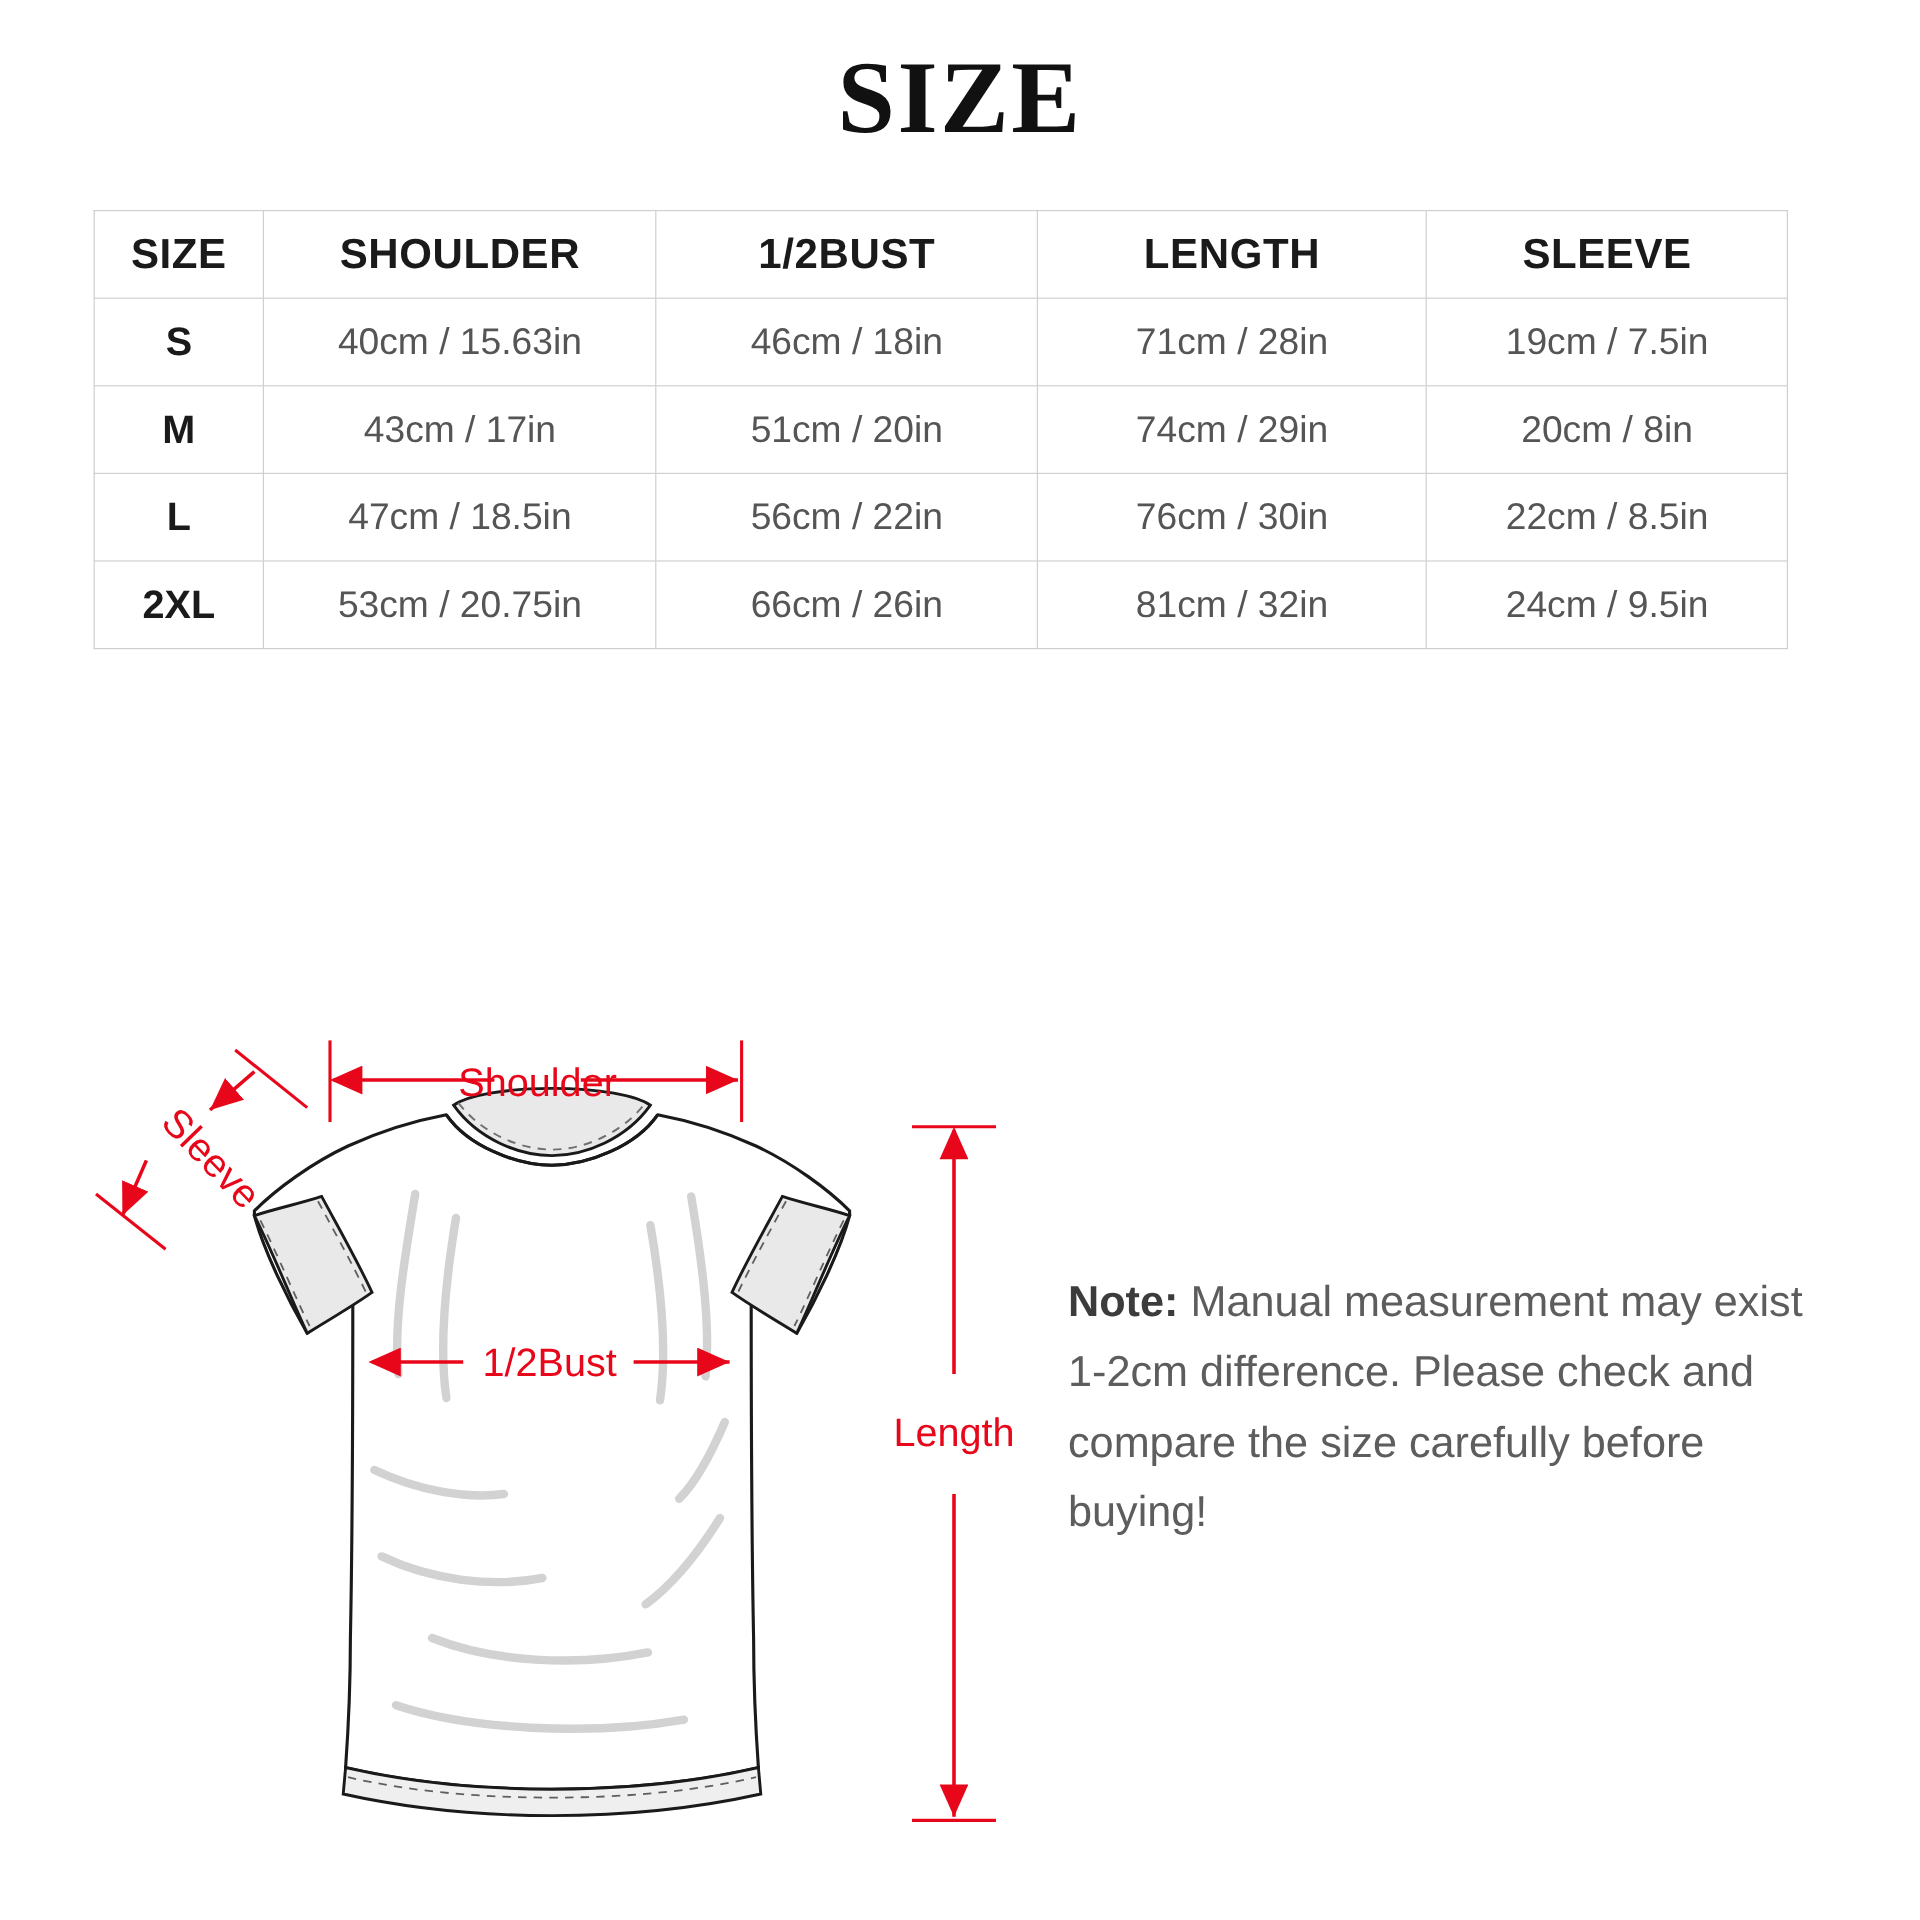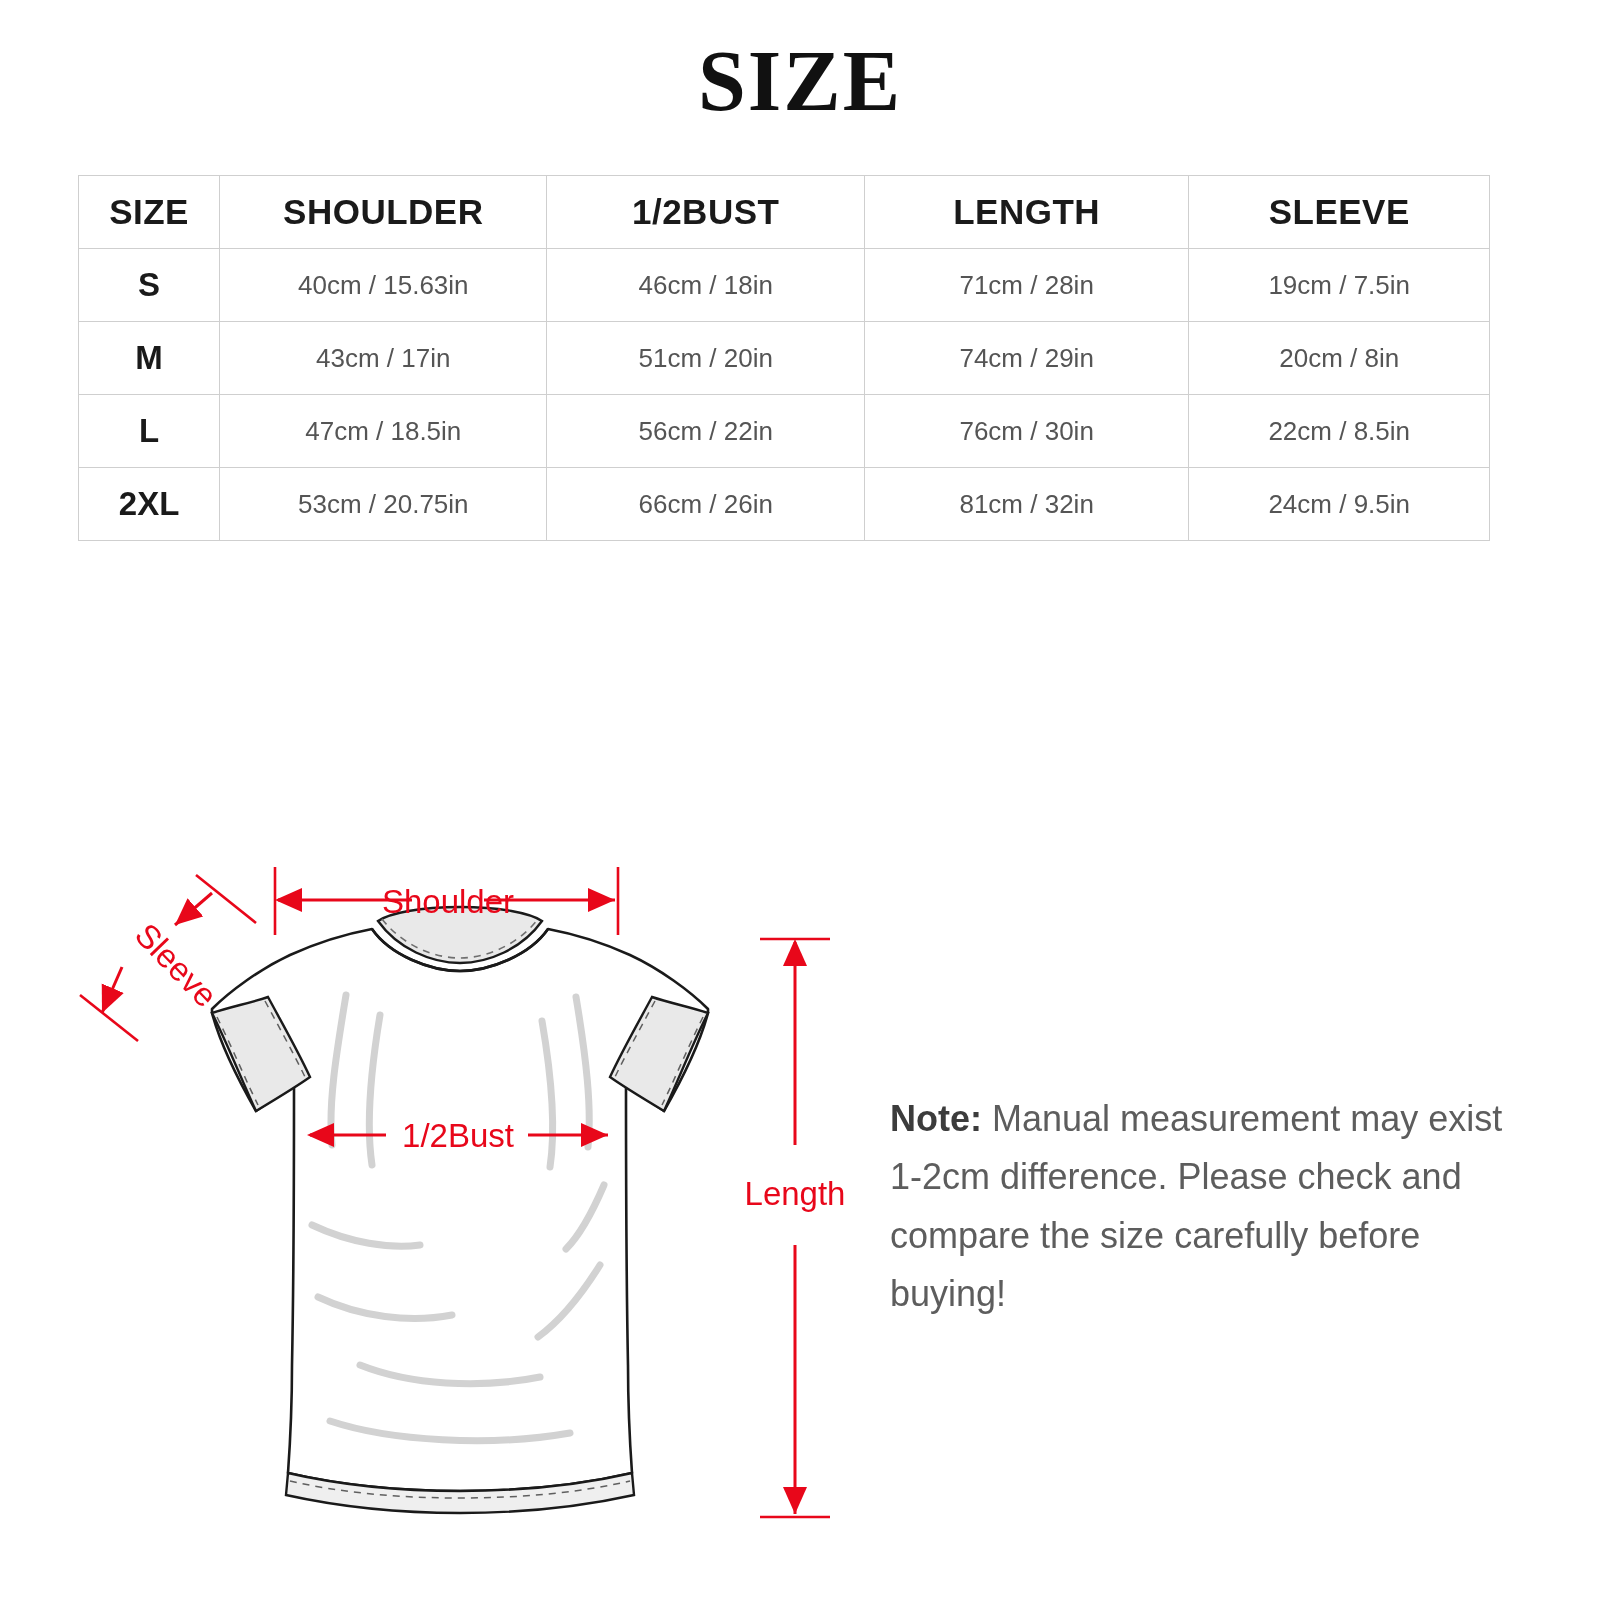--- a/index.html
+++ b/index.html
@@ -52,21 +52,21 @@
     font-weight: bold;
     color: #1a1a1a;
     letter-spacing: 0.5px;
   }
   table.size-table td.size-cell {
     font-size: 33px;
     font-weight: bold;
     color: #1a1a1a;
   }
   table.size-table td.val {
-    font-size: 26px;
+    font-size: 31px;
     color: #555555;
     font-weight: normal;
   }
   col.c-size  { width: 10.0%; }
   col.c-sh    { width: 23.2%; }
   col.c-bust  { width: 22.5%; }
   col.c-len   { width: 23.0%; }
   col.c-slv   { width: 21.3%; }
 
   
@@ -76,21 +76,21 @@
     top: 845px;
     width: 790px;
     height: 700px;
   }
   .diagram svg { display:block; }
 
   
   .note {
     position: absolute;
     left: 890px;
-    top: 1090px;
+    top: 1056px;
     width: 640px;
     font-size: 36px;
     line-height: 1.62;
     color: #5d5d5d;
   }
   .note b {
     color: #3c3c3c;
     font-weight: bold;
   }
 </style>

